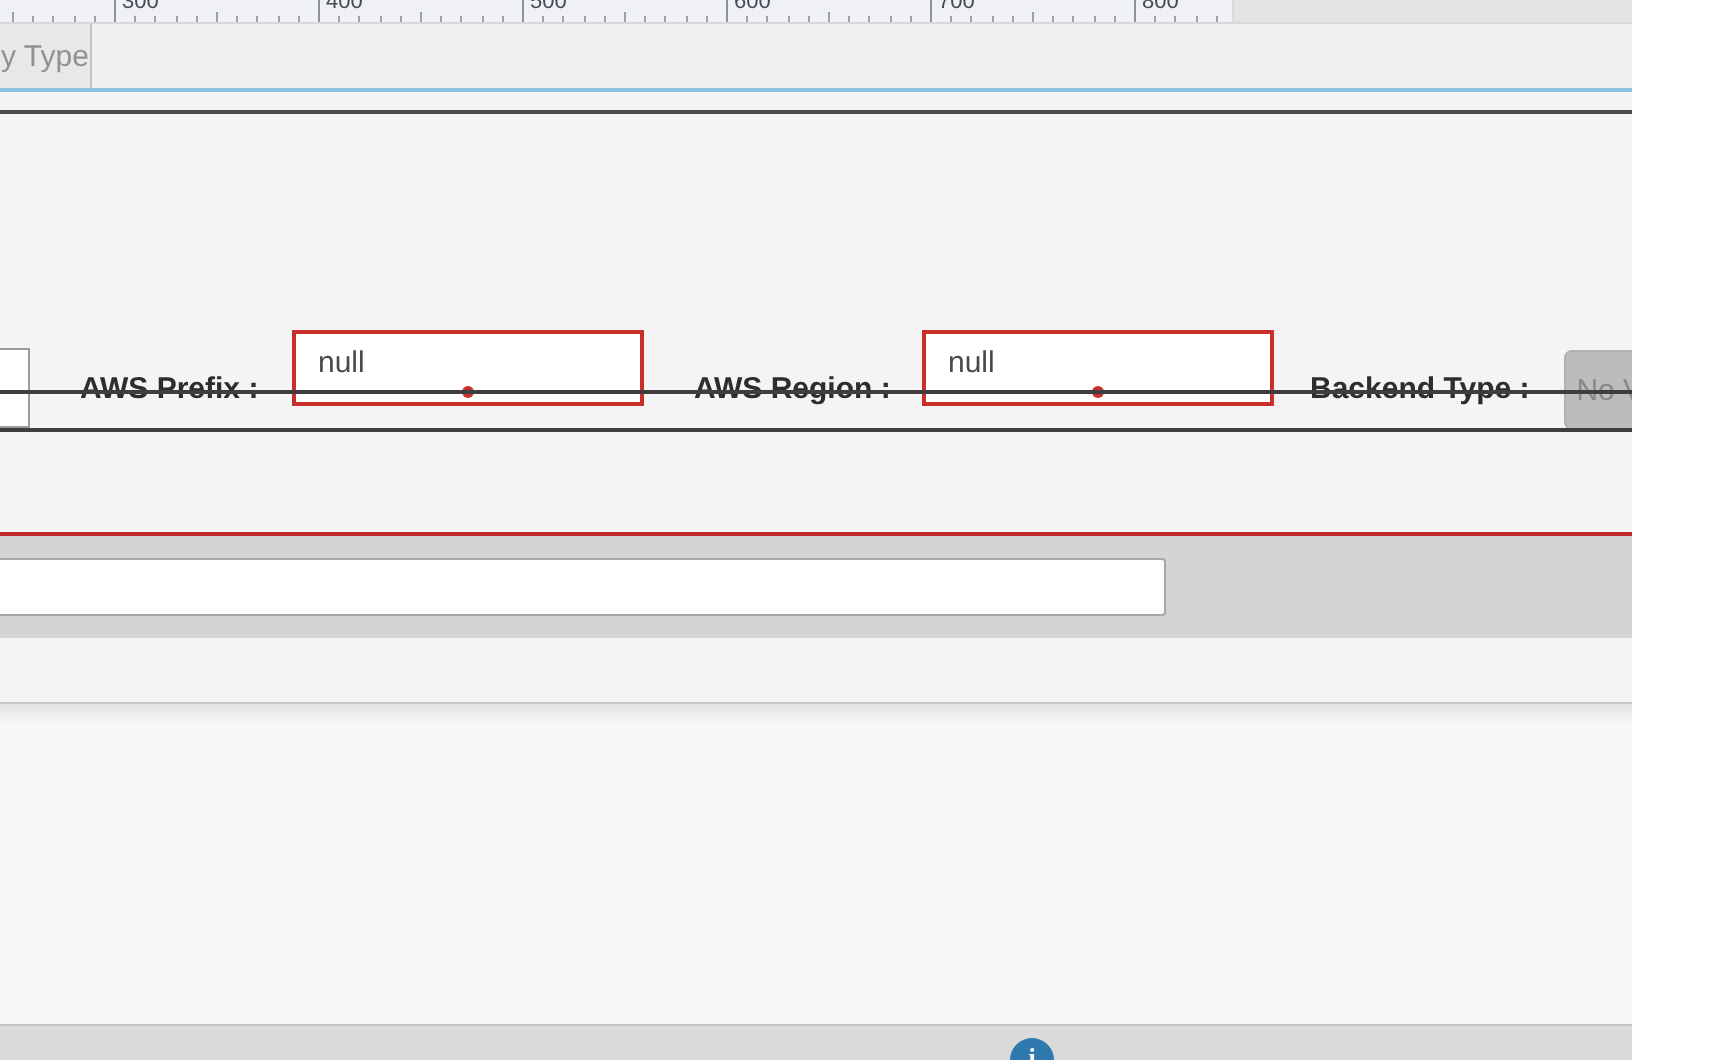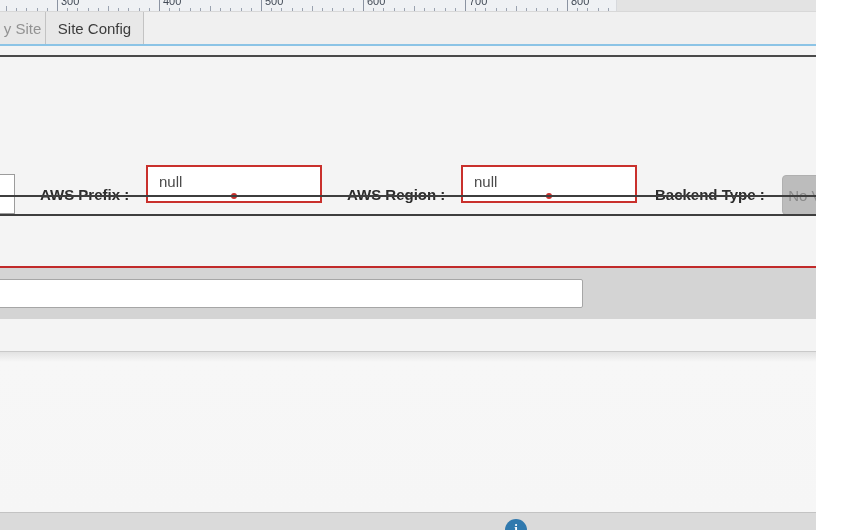--- a/index.html
+++ b/index.html
@@ -129,24 +129,21 @@
       <div class="tick-label" style="left: 571px;">800</div>
       <div class="tick" style="left: 577px;"></div>
       <div class="tick" style="left: 587px;"></div>
       <div class="tick" style="left: 598px;"></div>
       <div class="tick" style="left: 608px;"></div>
     </div>
   <div id="ruler-right-fill"></div>
 
   <div id="tab-bar">
     <div class="tab" id="tab-ytool">
-      <span>y Site</span>
-    </div>
-    <div class="tab" id="tab-siteconfig">
-      <span>Site Config</span>
+      <span>y Type</span>
     </div>
   </div>
   <div id="tab-underline"></div>
 
   <div class="dark-line" id="dark-line-top"></div>
 
   <div id="form-row">
     <div id="partial-input"></div>
 
     <div class="field-label" id="label-prefix">AWS Prefix :</div>

